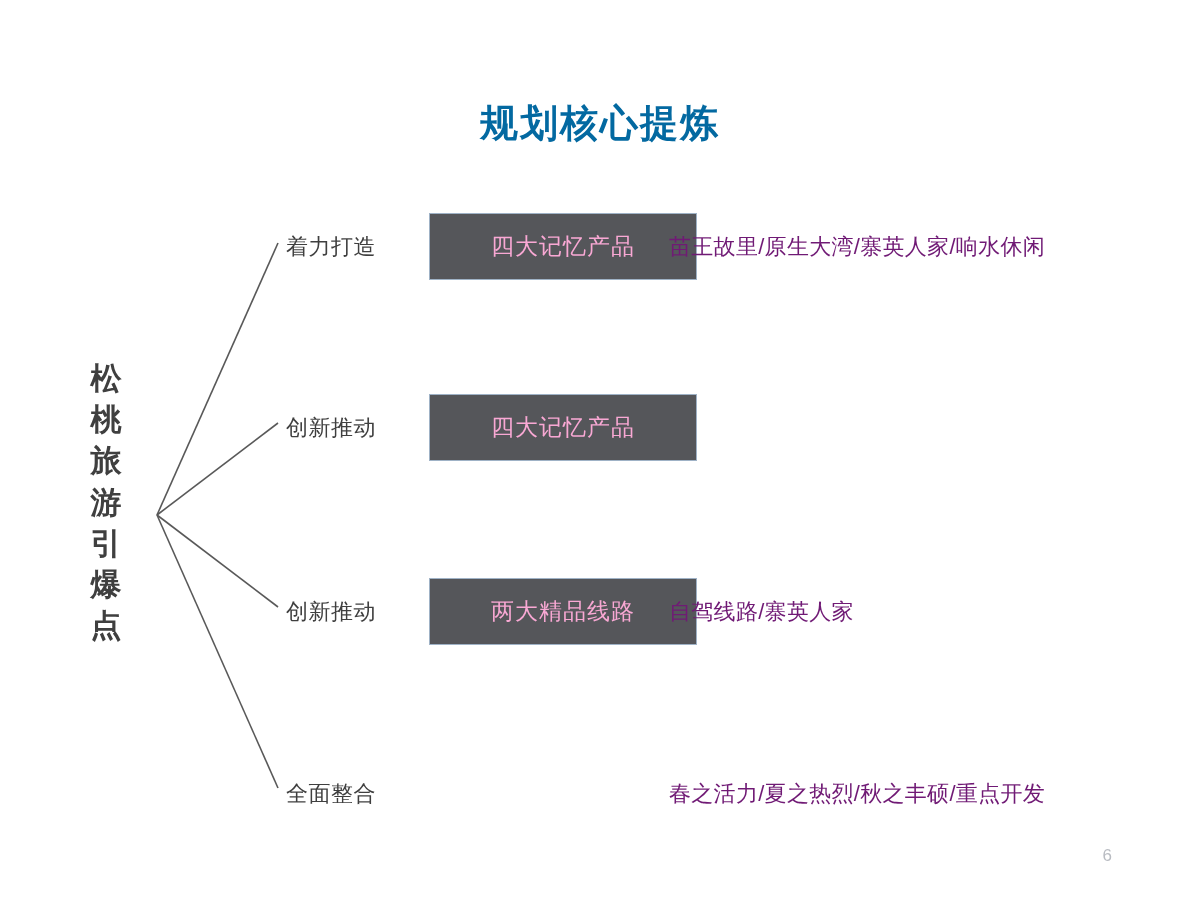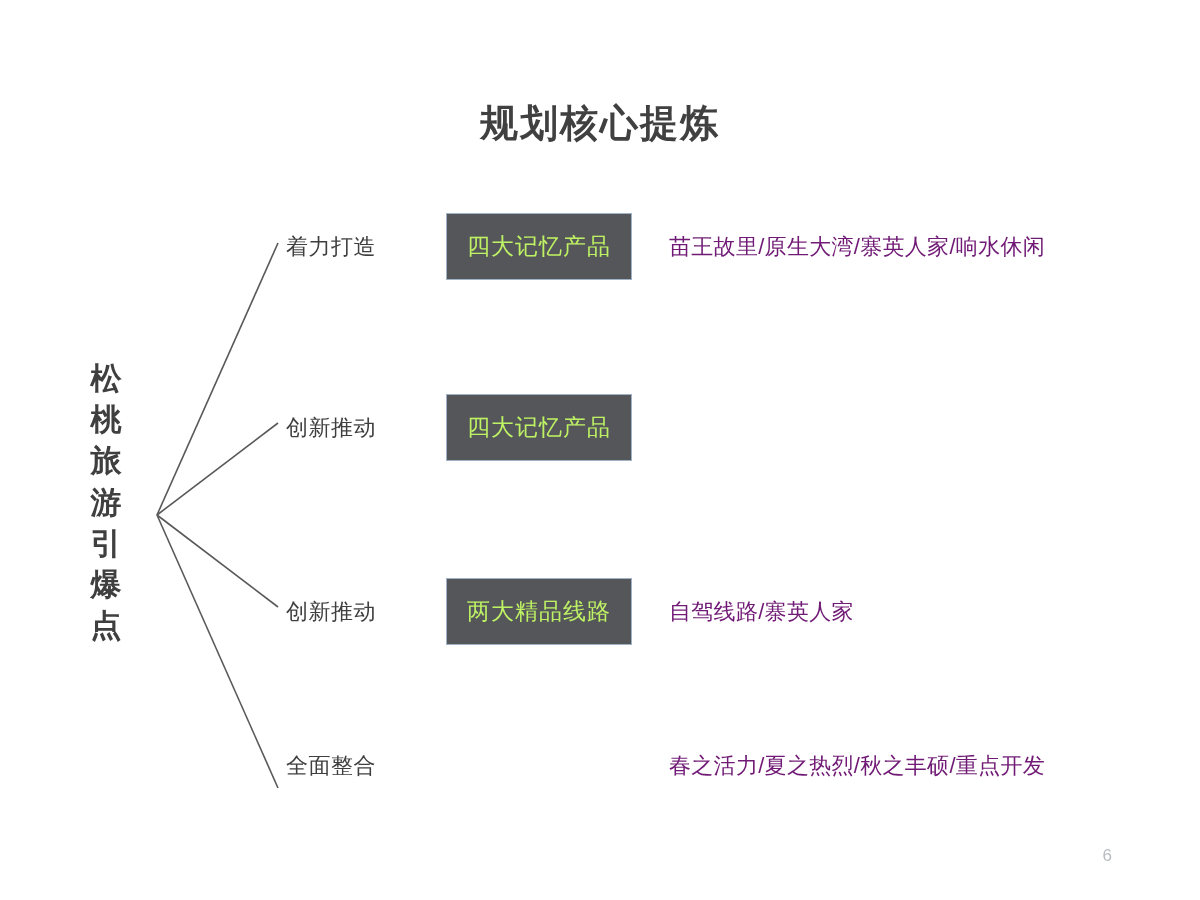--- a/index.html
+++ b/index.html
@@ -18,21 +18,21 @@
 
   
   #slide-title {
     position: absolute;
     left: 0;
     top: 103px;
     width: 1200px;
     text-align: center;
     font-size: 38px;
     font-weight: bold;
-    color: #404040;
+    color: #0369a1;
     letter-spacing: 2px;
     line-height: 1.1;
   }
 
   
   #root-label {
     position: absolute;
     left: 80px;
     top: 358px;
     width: 52px;
@@ -70,33 +70,32 @@
     display: flex;
     align-items: center;
     font-size: 22px;
     color: #3f3f3f;
     letter-spacing: 0.5px;
     white-space: nowrap;
   }
   .row-box {
     position: absolute;
     left: 429px;
-    width: 186px;
+    width: 268px;
     height: 67px;
     box-sizing: border-box;
     background: #55565a;
     border: 1px solid #9fb2c6;
     display: flex;
     align-items: center;
     justify-content: center;
-    color: #bef264;
+    color: #f9a8d4;
     font-size: 23px;
     letter-spacing: 1px;
     white-space: nowrap;
-    margin-left: 17px;
   }
   .row-desc {
     position: absolute;
     left: 669px;
     width: 520px;
     height: 67px;
     display: flex;
     align-items: center;
     font-size: 22px;
     color: #701a75;
@@ -148,20 +147,20 @@
     <div class="row-stage">创新推动</div>
     <div class="row-box">四大记忆产品</div>
   </div>
 
   <div class="row" style="top:578px;">
     <div class="row-stage">创新推动</div>
     <div class="row-box">两大精品线路</div>
     <div class="row-desc">自驾线路/寨英人家</div>
   </div>
 
-  <div class="row" style="top:732px;text-decoration:underline;">
+  <div class="row" style="top:760px;text-decoration:underline;">
     <div class="row-stage">全面整合</div>
     <div class="row-desc">春之活力/夏之热烈/秋之丰硕/重点开发</div>
   </div>
 
   <div id="page-number">6</div>
 
 </div>
 
 </body></html>

